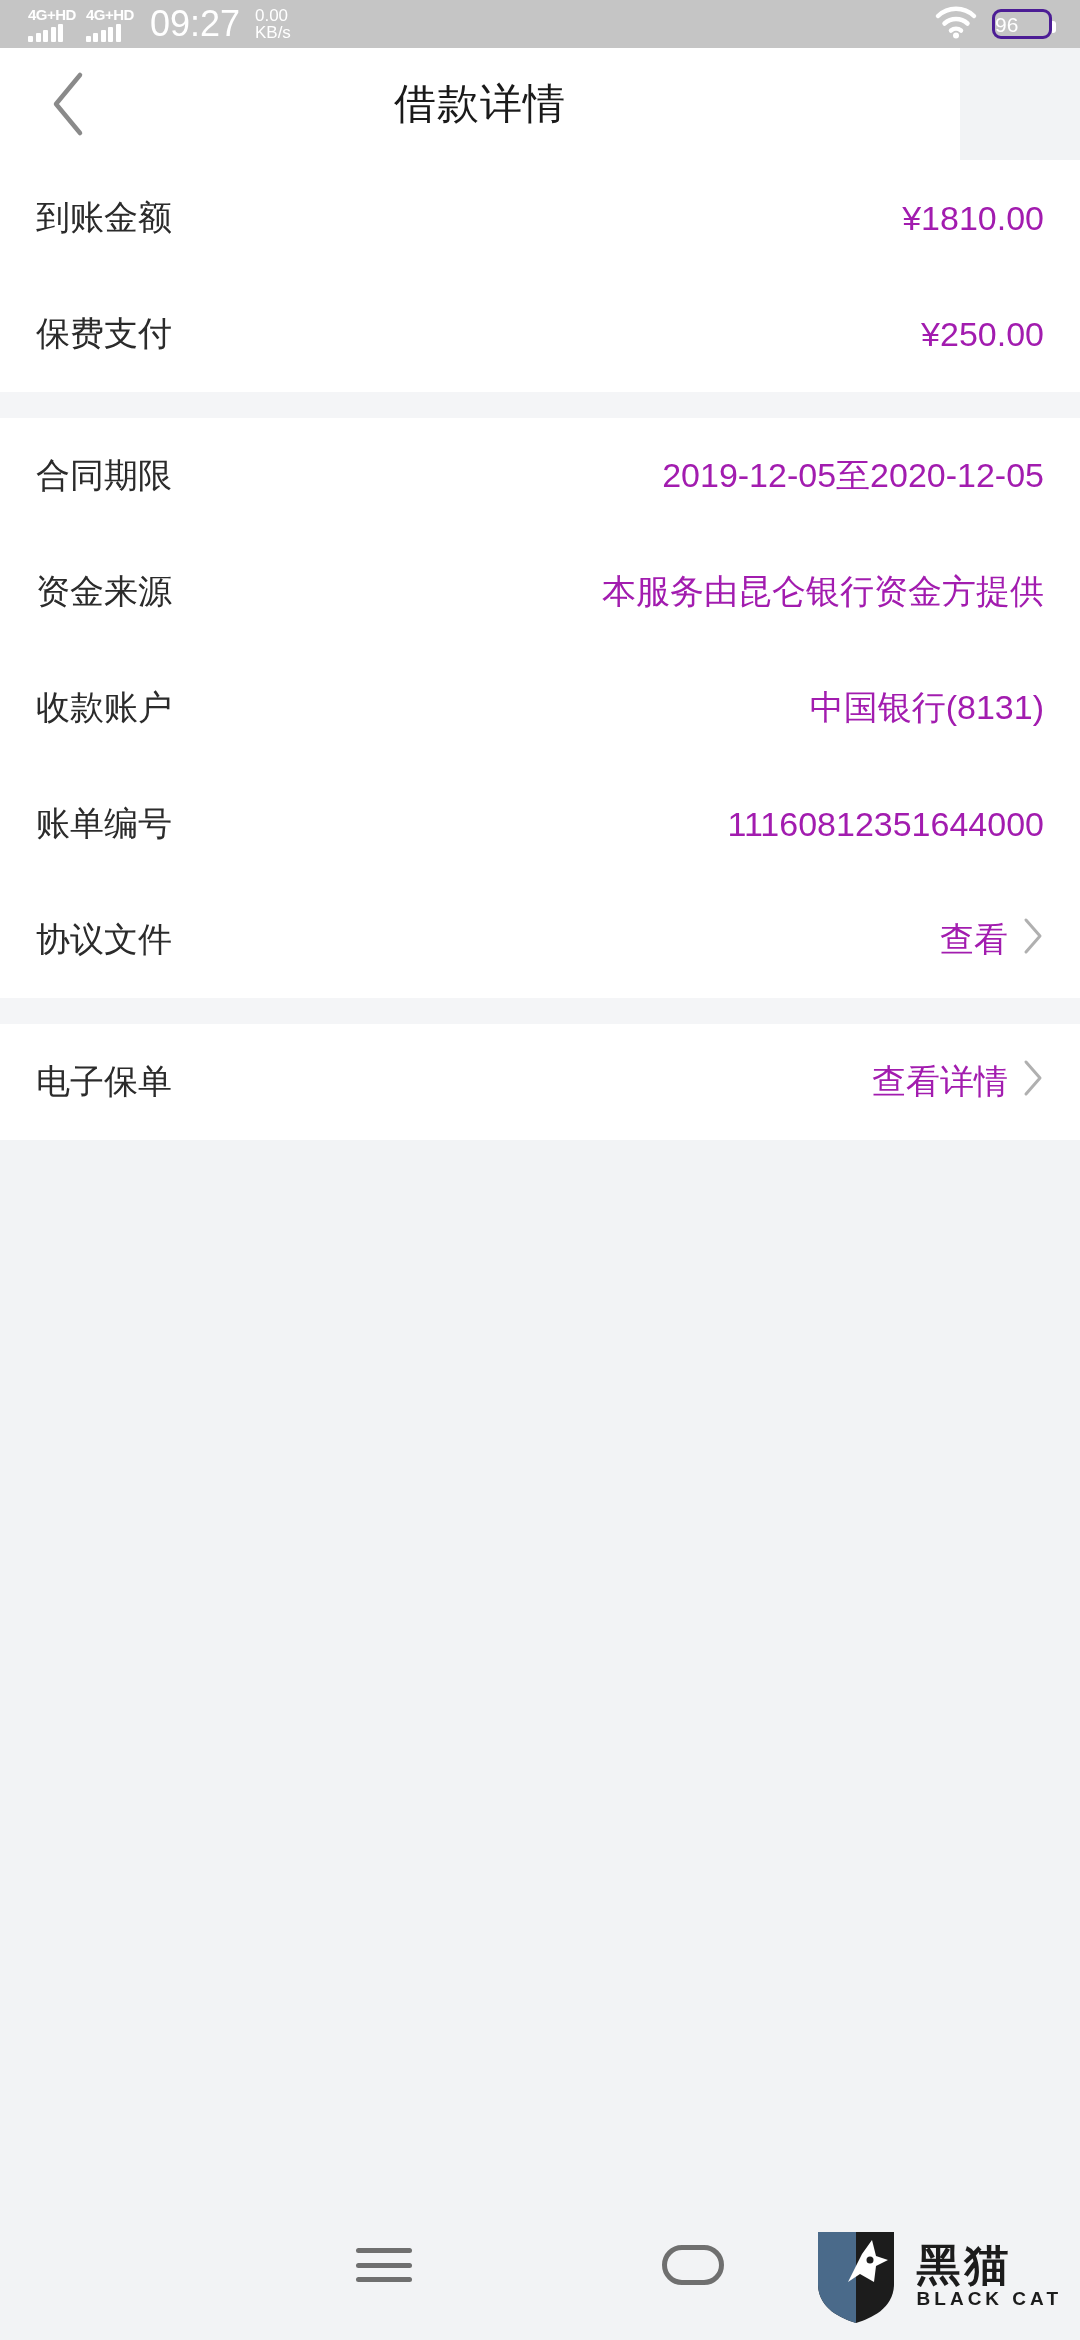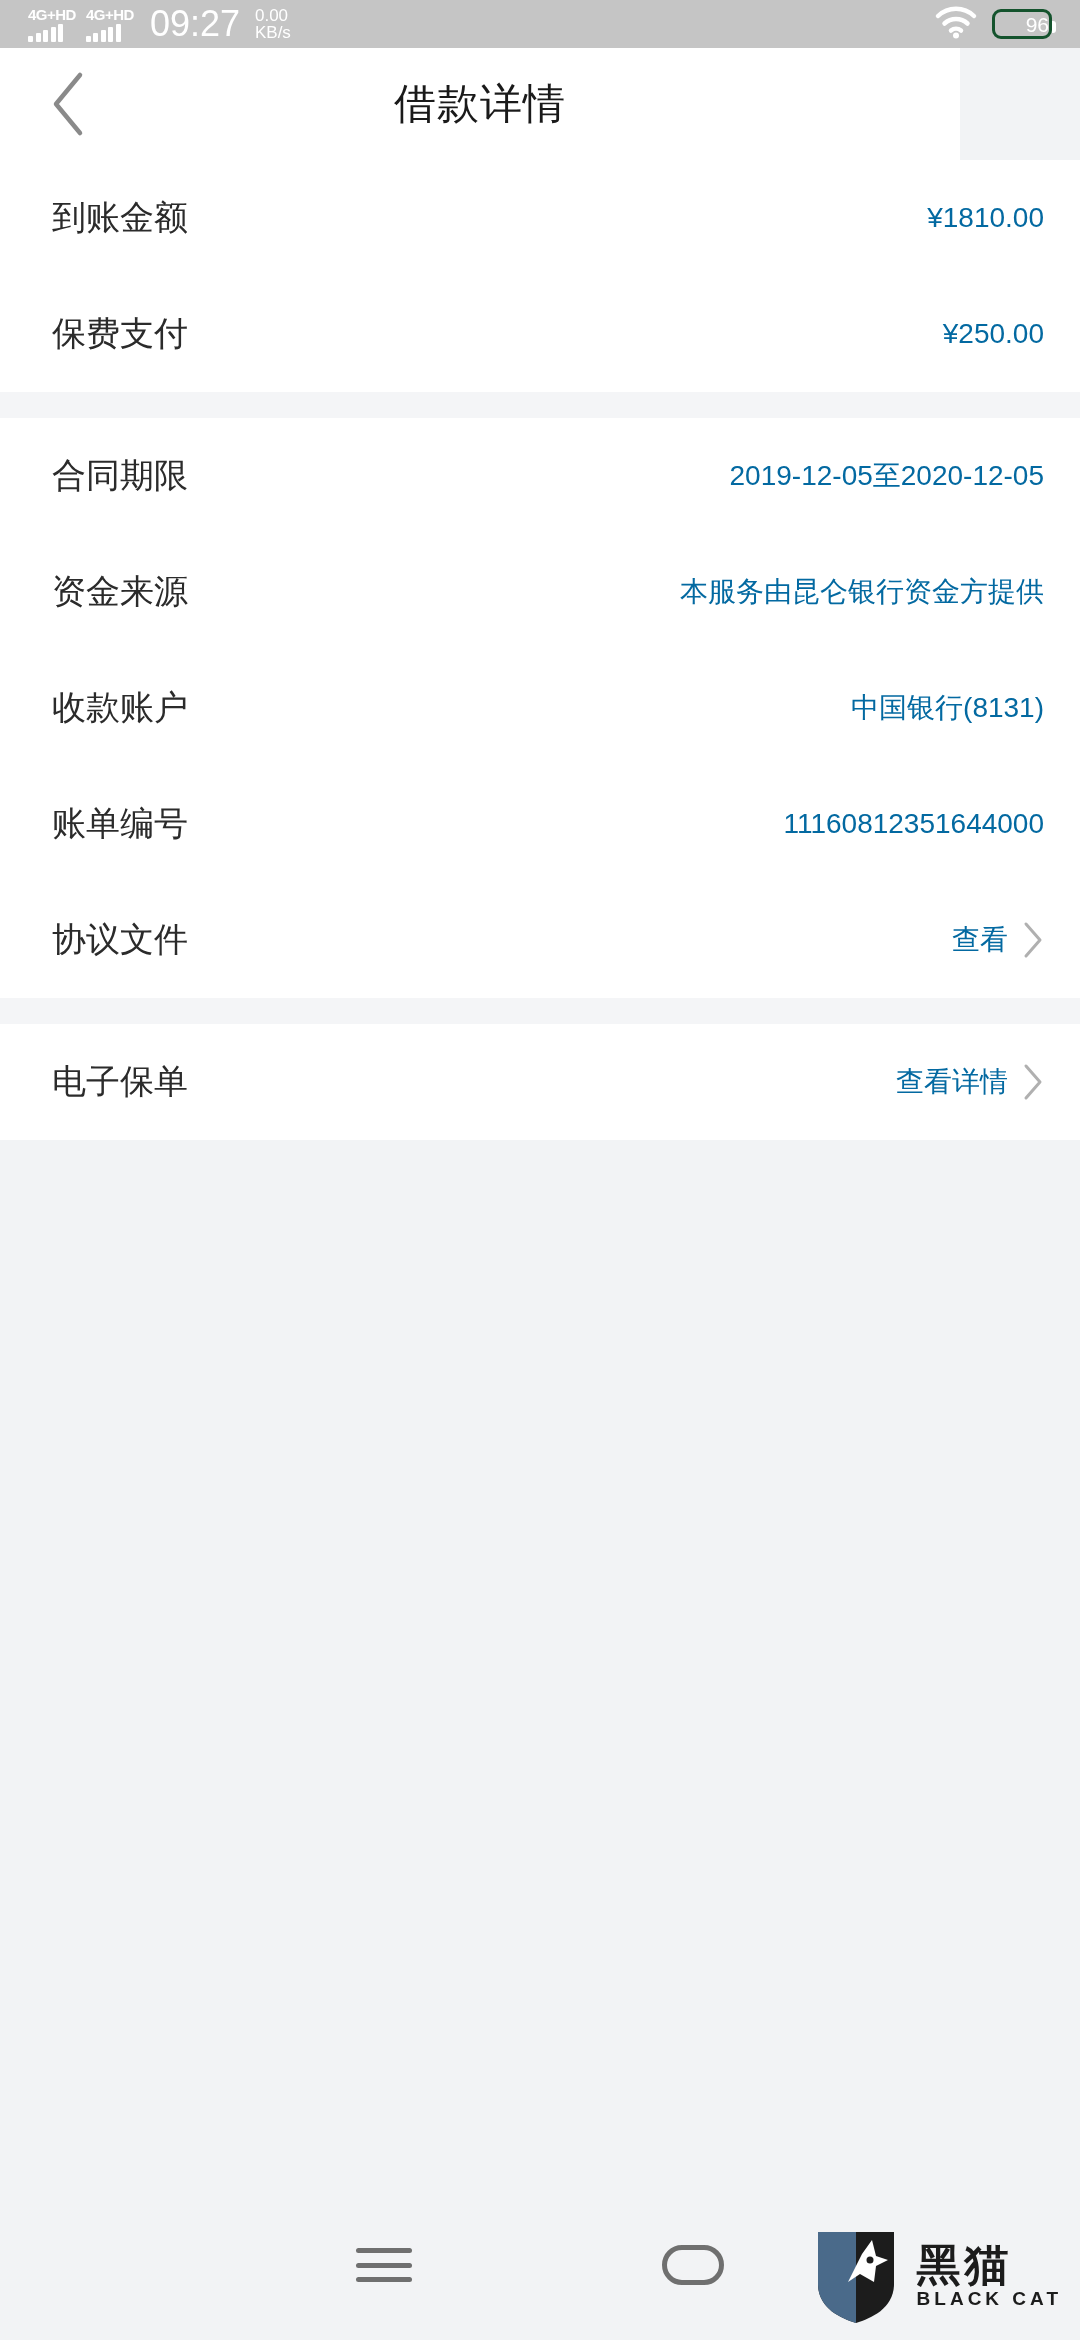--- a/index.html
+++ b/index.html
@@ -27,22 +27,22 @@
   .sig-bars i:nth-child(2){ height:9px; }
   .sig-bars i:nth-child(3){ height:12px; }
   .sig-bars i:nth-child(4){ height:15px; }
   .sig-bars i:nth-child(5){ height:18px; }
   .clock{ font-size:36px; line-height:36px; font-weight:400; margin-left:6px; }
   .netspeed{ display:flex; flex-direction:column; line-height:17px; margin-left:5px; margin-bottom:1px; }
   .netspeed .v{ font-size:17px; }
   .netspeed .u{ font-size:17px; }
   .sb-right{ display:flex; align-items:center; gap:14px; }
   .battery{
-    width:60px; height:30px; border:3px solid #14532d; border-radius:9px;
-    display:flex; align-items:center; justify-content:flex-end; position:relative;
+    width:60px; height:30px; border:3px solid #4c1d95; border-radius:9px;
+    display:flex; align-items:center; justify-content:flex-start; position:relative;
   }
   .battery:after{
     content:""; position:absolute; right:-7px; top:9px; width:4px; height:12px;
     background:#ffffff; border-radius:0 3px 3px 0;
   }
   .battery span{ font-size:21px; line-height:21px; }
 
   
   .titlebar{
     position:absolute; top:48px; left:0; width:960px; height:112px;
@@ -56,22 +56,22 @@
   .page-title{ font-size:42px; color:#1a1a1a; letter-spacing:1px; }
 
   
   .content{ position:absolute; top:160px; left:0; width:1080px; }
   .card{ background:#ffffff; }
   .gap{ height:26px; background:#f4f5f7; }
   .row{
     height:116px; display:flex; align-items:center; justify-content:space-between;
     padding:0 36px;
   }
-  .row .label{ font-size:34px; color:#2b2b2b;margin-left:16px; }
-  .row .value{ font-size:28px; color:#0369a1; display:flex; align-items:center; gap:14px; }
+  .row .label{ font-size:34px; color:#2b2b2b; }
+  .row .value{ font-size:34px; color:#a21caf; display:flex; align-items:flex-start; gap:14px; }
   .chev{ display:inline-block; }
   .chev svg{ display:block; }
 
   
   .navbar{
     position:absolute; bottom:0; left:0; width:1080px; height:150px;
     background:#f2f3f5; display:flex; align-items:center; justify-content:center; gap:250px;
   }
   .nav-menu{ width:56px; height:34px; display:flex; flex-direction:column; justify-content:space-between; cursor:pointer; }
   .nav-menu i{ display:block; height:5px; background:#6f6f6f; border-radius:3px; }

